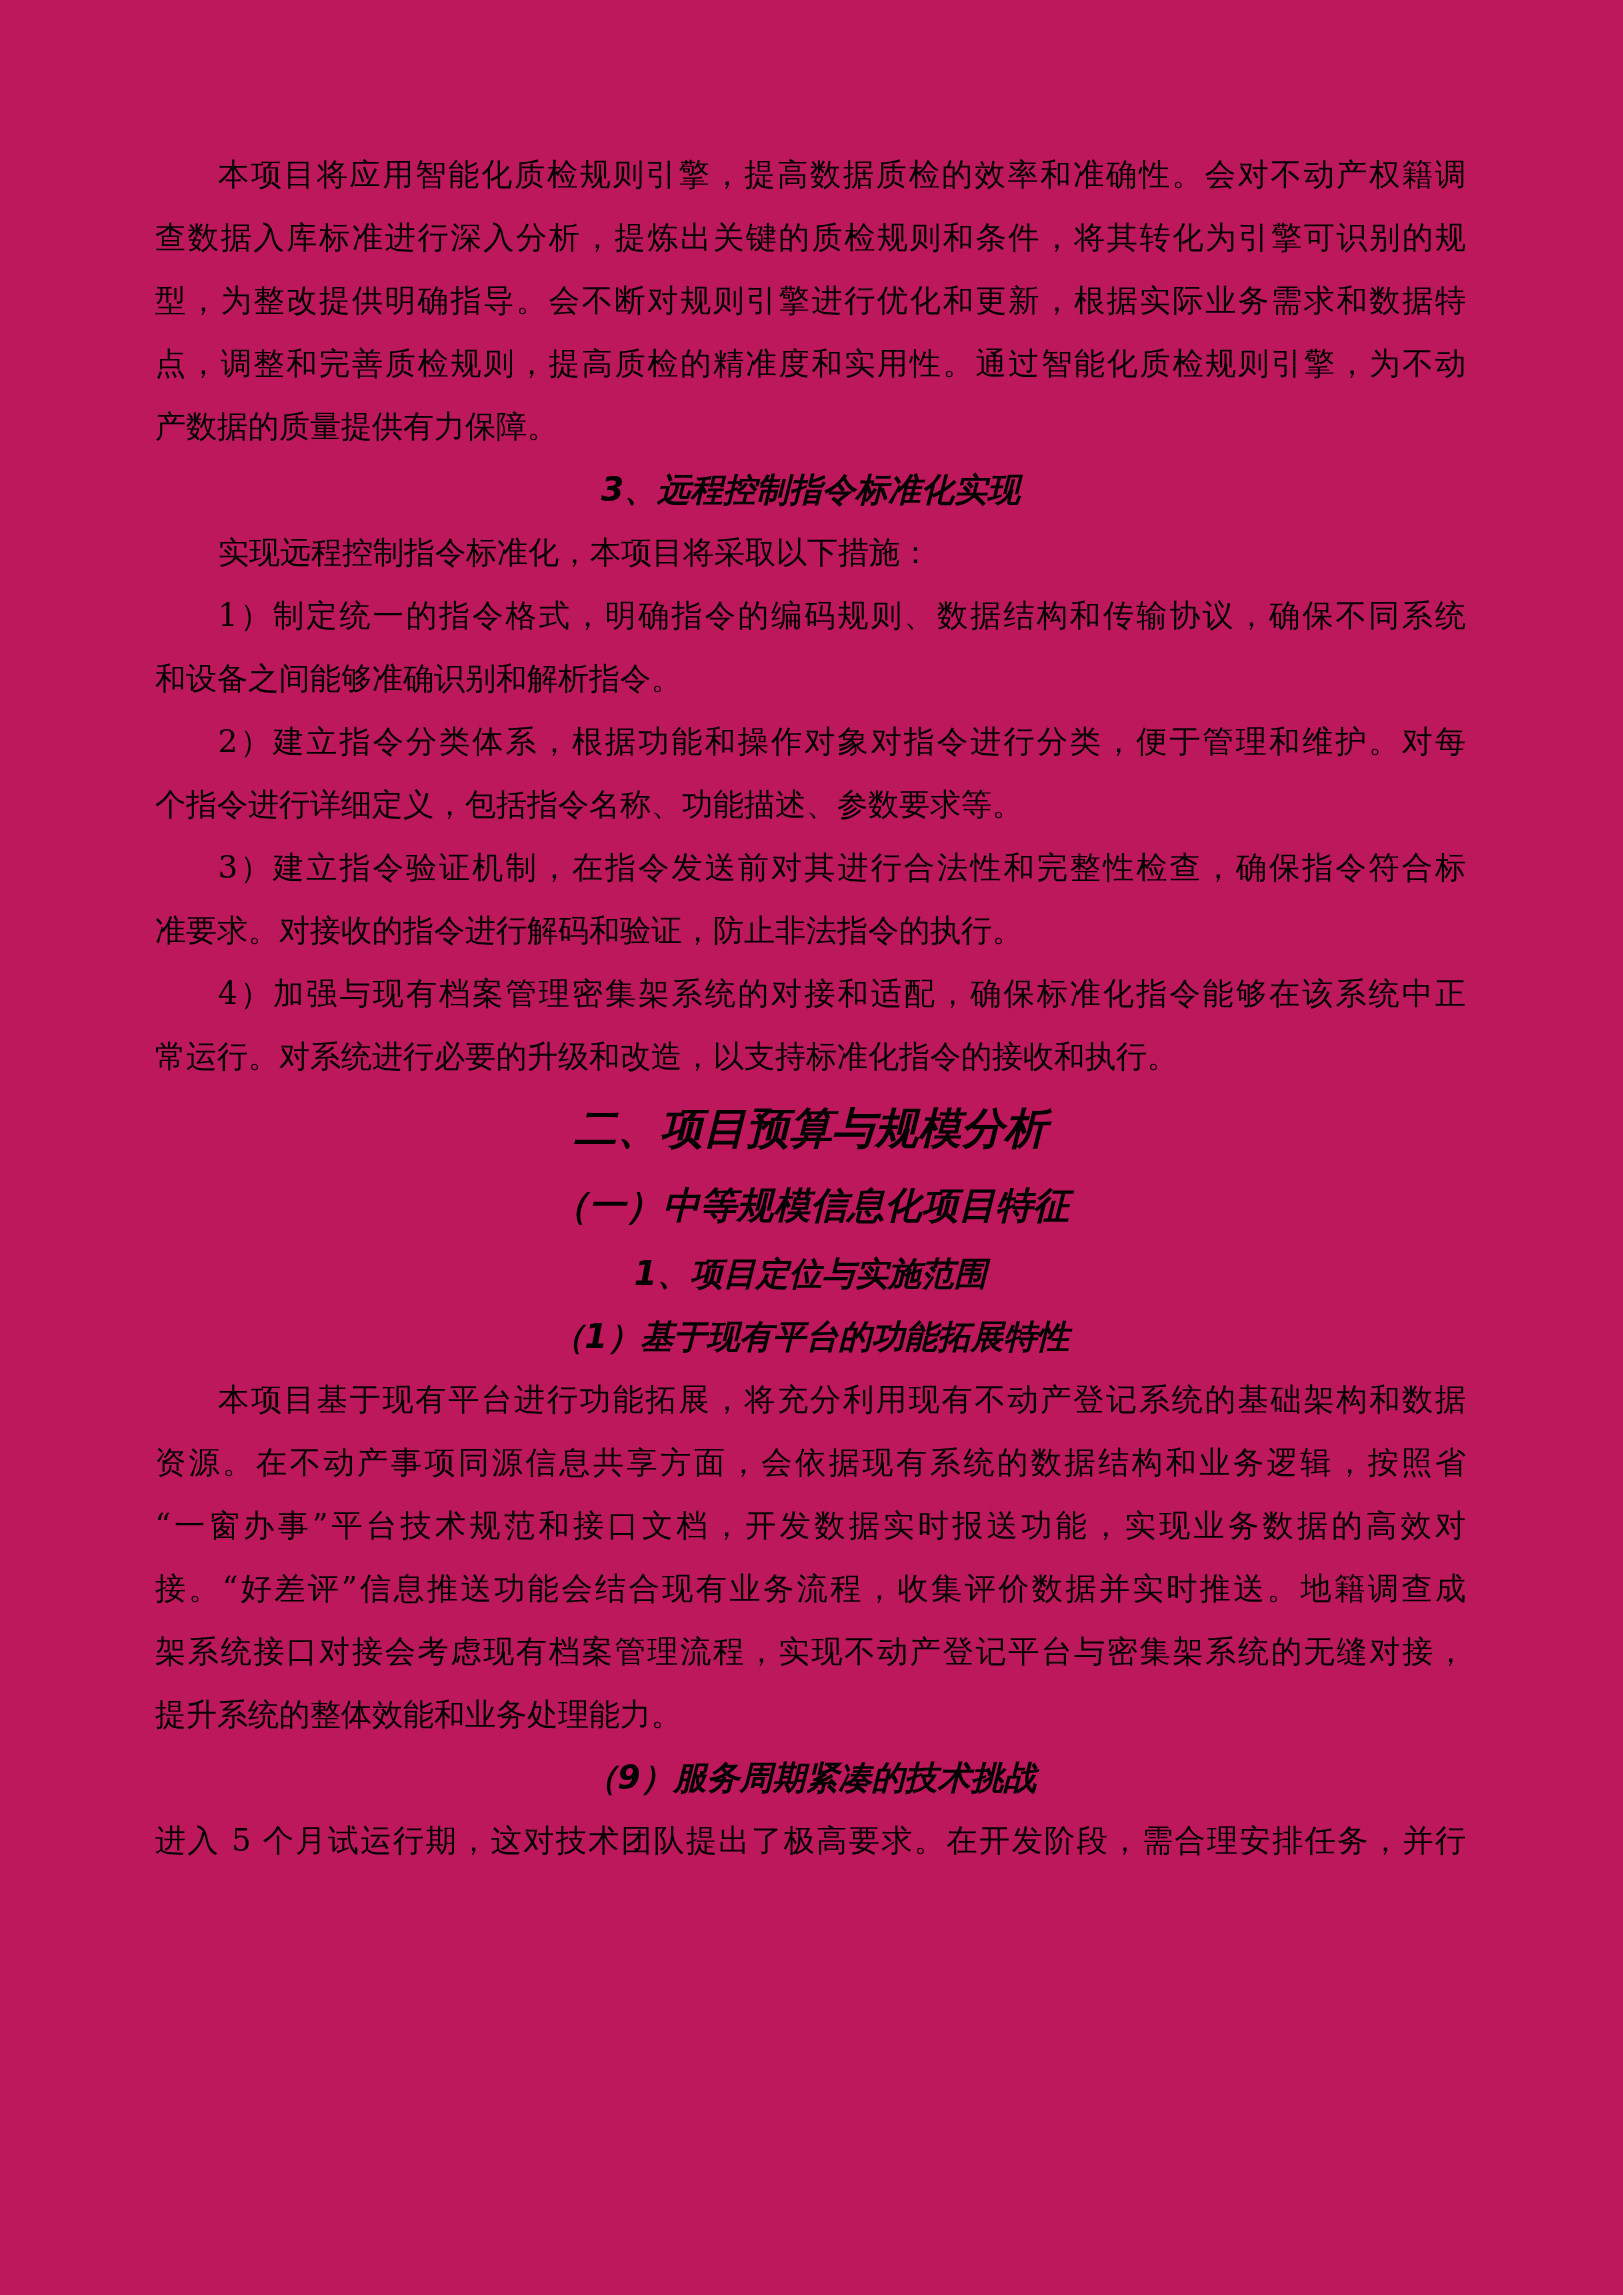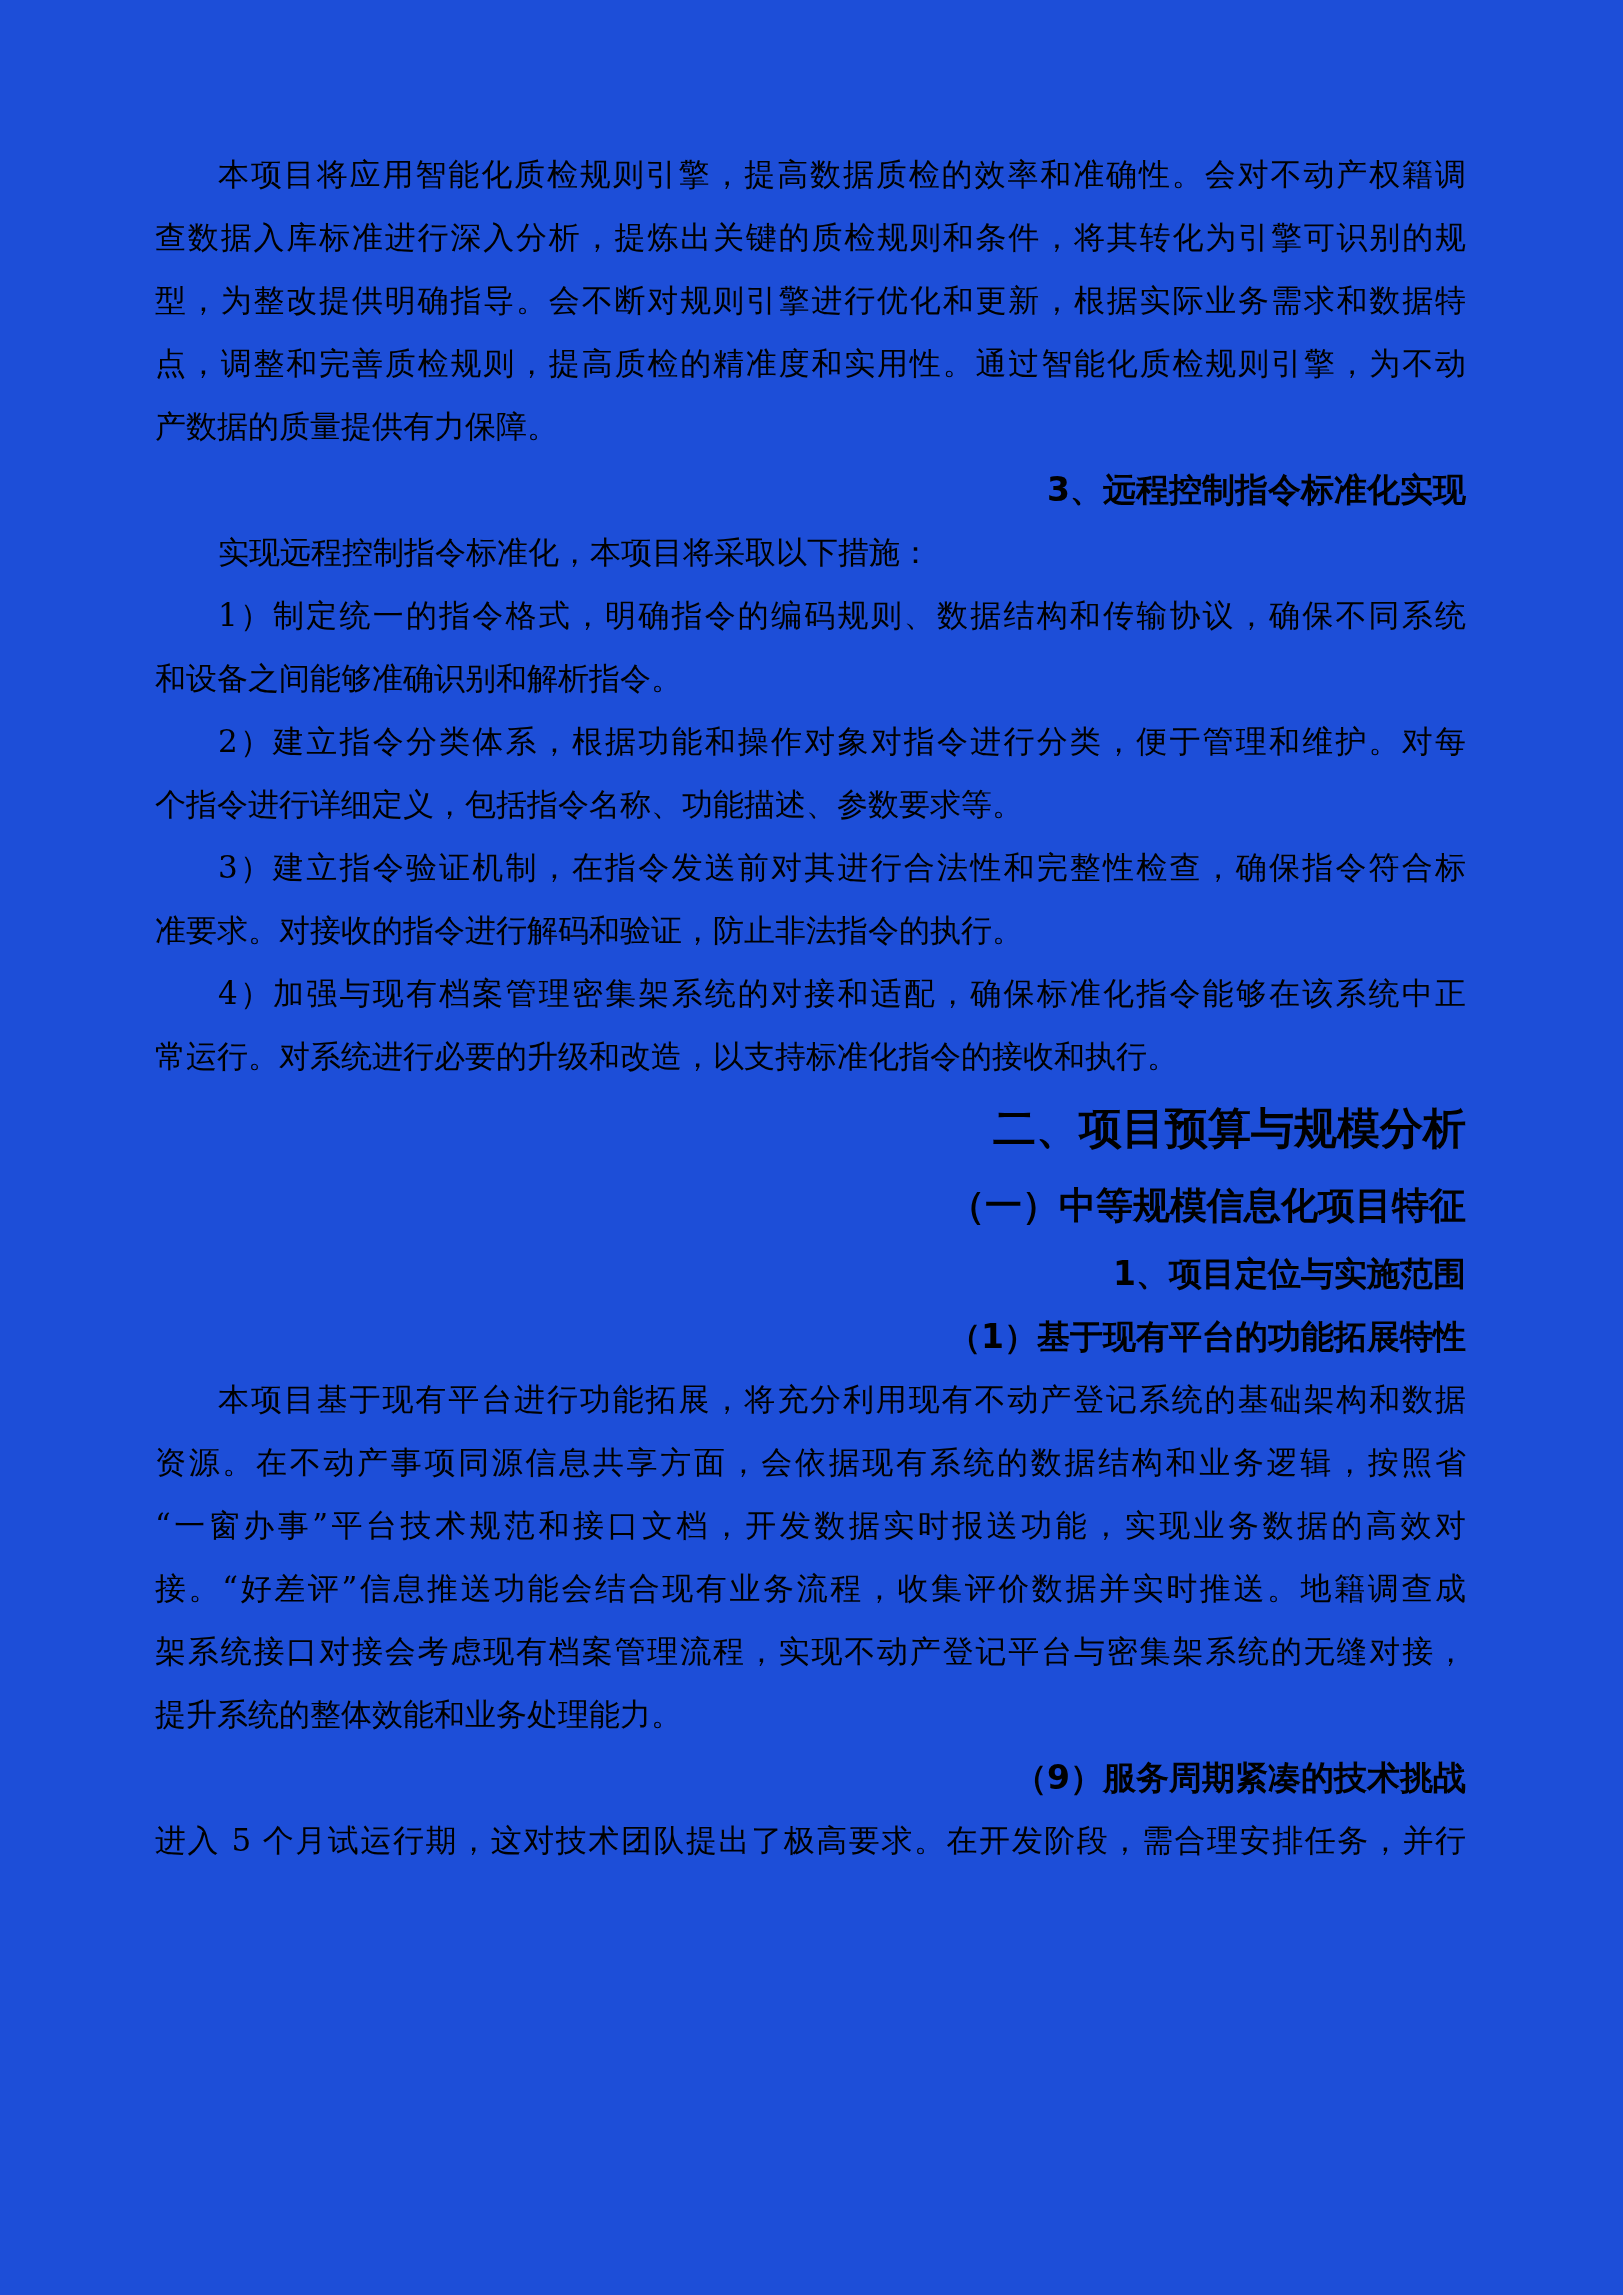--- a/index.html
+++ b/index.html
@@ -4,21 +4,21 @@
 <style>
   html, body {
     margin: 0;
     padding: 0;
     background: #808080;
   }
   .page {
     position: relative;
     width: 1623px;
     height: 2295px;
-    background: #1d4ed8;
+    background: #be185d;
     color: #000000;
     overflow: hidden;
     font-family: "DejaVu Serif", "Liberation Serif", serif;
   }
   .content {
     position: absolute;
     left: 155px;
     top: 143px;
     width: 1311px;
   }
@@ -28,22 +28,23 @@
     text-align: justify;
     text-align-last: left;
     letter-spacing: 0;
   }
   .line.first { text-indent: 63px; }
   .line.fill  { text-align-last: justify; }
   
   .h2, .h3, .h4 {
     font-family: "DejaVu Sans", "Liberation Sans", sans-serif;
     font-weight: bold;
-    text-align: right;
+    text-align: center;
     margin: 0;
+    font-style: italic;
   }
   .h2 { font-size: 43px; line-height: 81px; }
   .h3 { font-size: 37px; line-height: 73px; }
   .h4 { font-size: 33px; line-height: 63px; }
 </style>
 </head>
 <body>
 
 <div class="page">
   <div class="content" id="content">

